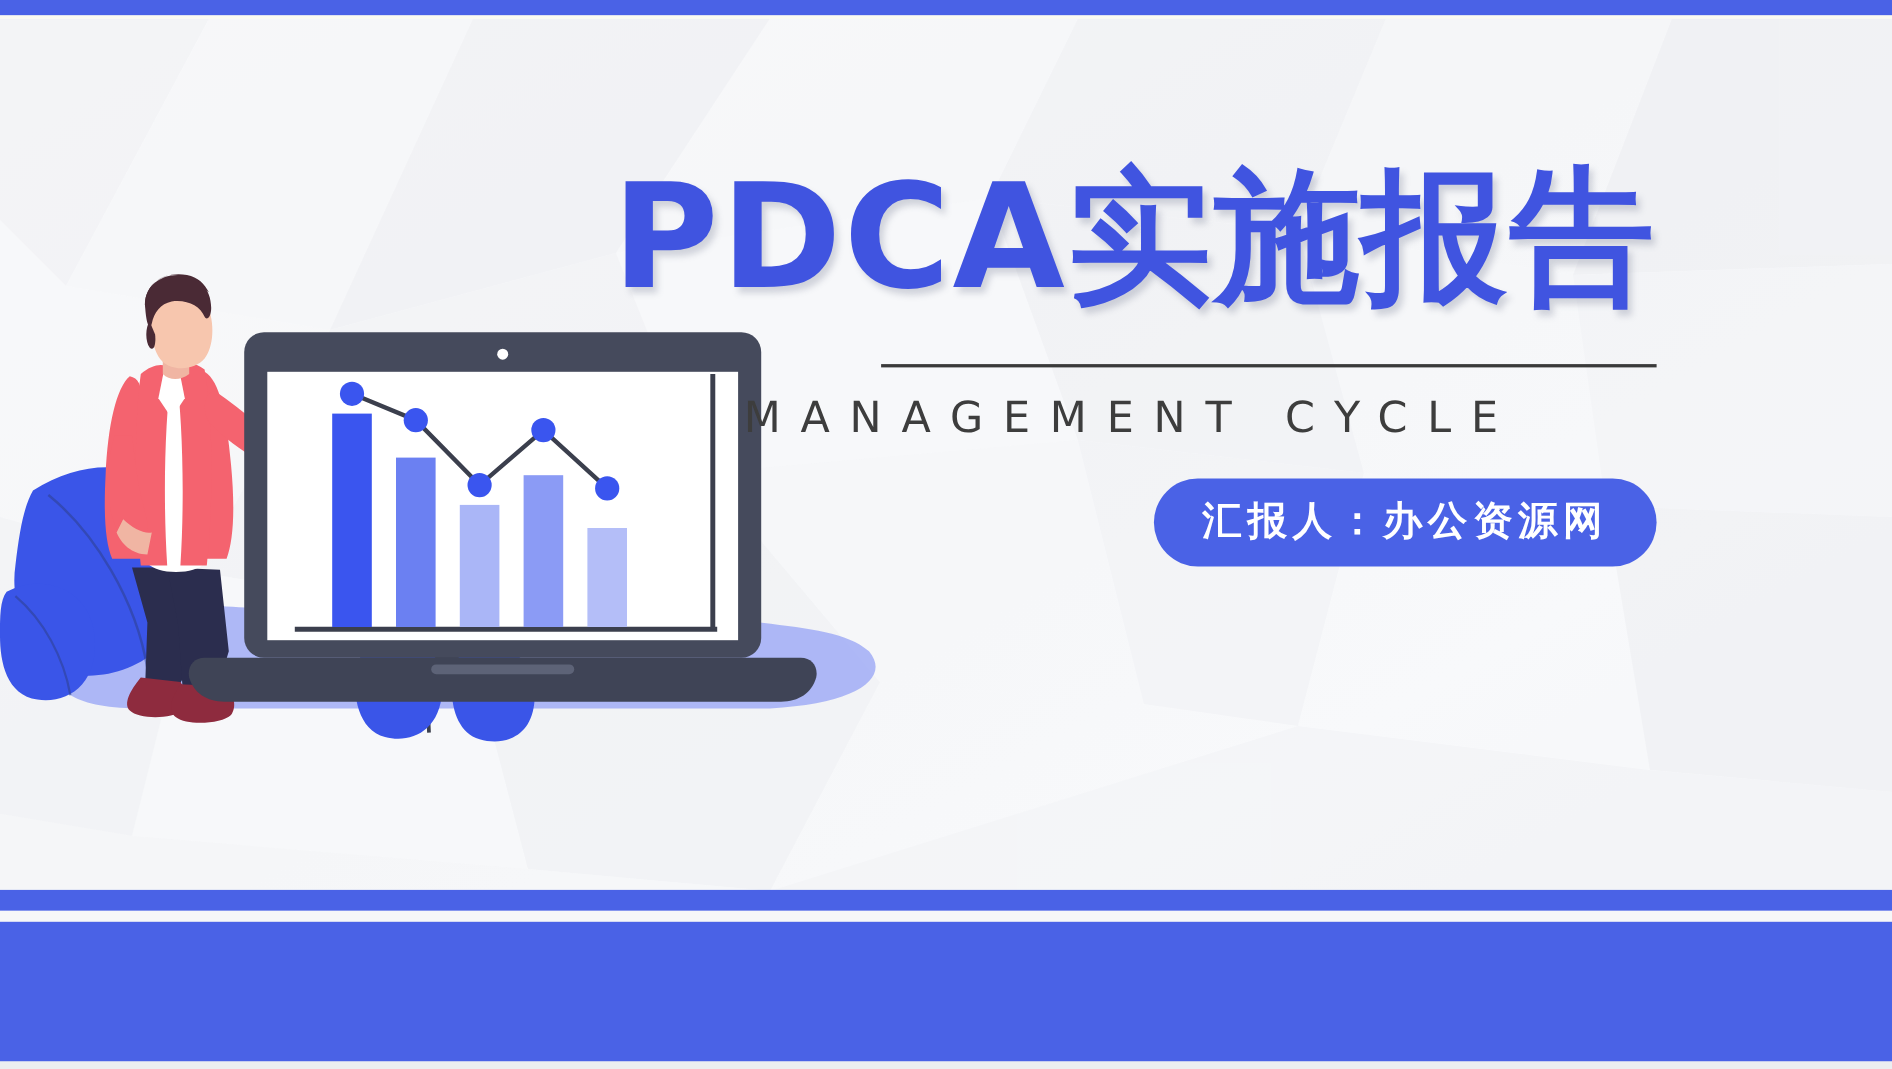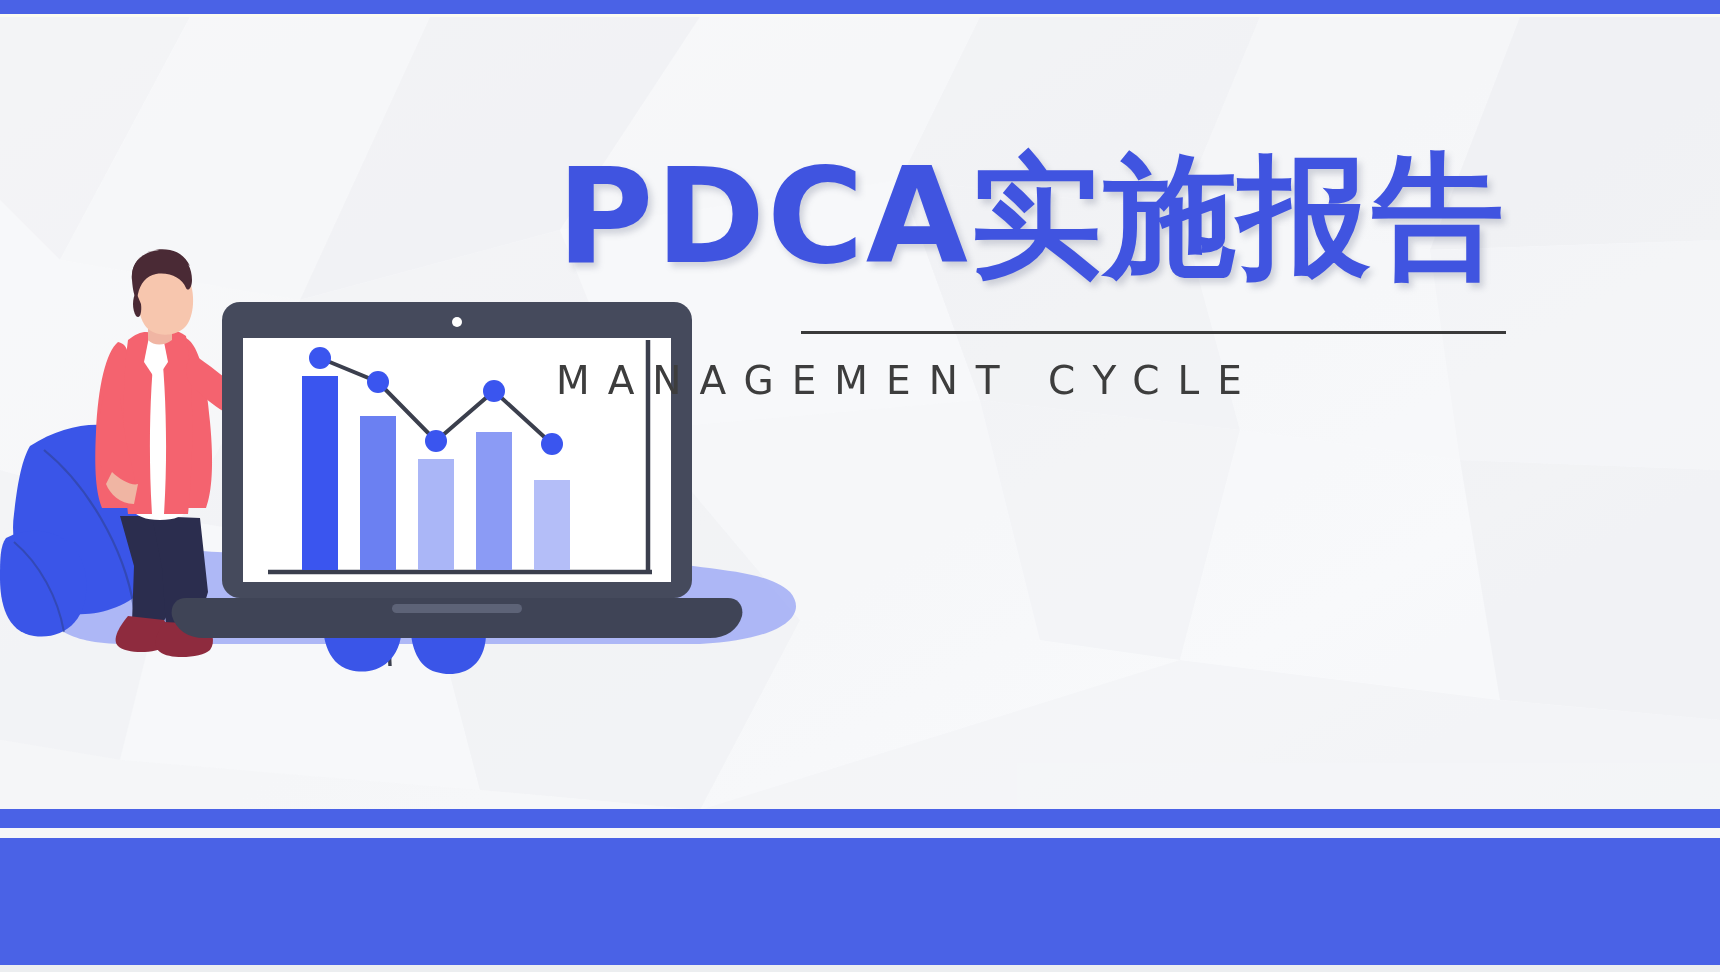--- a/index.html
+++ b/index.html
@@ -50,21 +50,21 @@
   }
   .subtitle .hl{color:#3a4fe0;}
 
   .rule{
     margin:40px 0 0 auto;
     width:705px;height:0;
     border-top:3px solid #3a3a3a;
   }
   .eyebrow{
     margin:24px 0 0 0;
-    text-align:left;
+    text-align:center;
     font-size:39px;
     letter-spacing:18px;
     color:#3d3d3d;
     font-weight:400;
     white-space:nowrap;
     padding-right:6px;
   }
 
   .badge{
     margin:32px 0 0 auto;
@@ -249,19 +249,20 @@
 
   <div class="text-col">
 
     <h1 class="main-title">PDCA实施报告</h1>
 
 
     <div class="rule"></div>
 
     <div class="eyebrow">MANAGEMENT CYCLE</div>
 
+    <button class="badge">汇报人：办公资源网</button>
   </div>
 
   <div class="band-mid"></div>
   <div class="band-gap"></div>
   <div class="band-bottom"></div>
   <div class="band-foot"></div>
 </div>
 
 </body></html>

